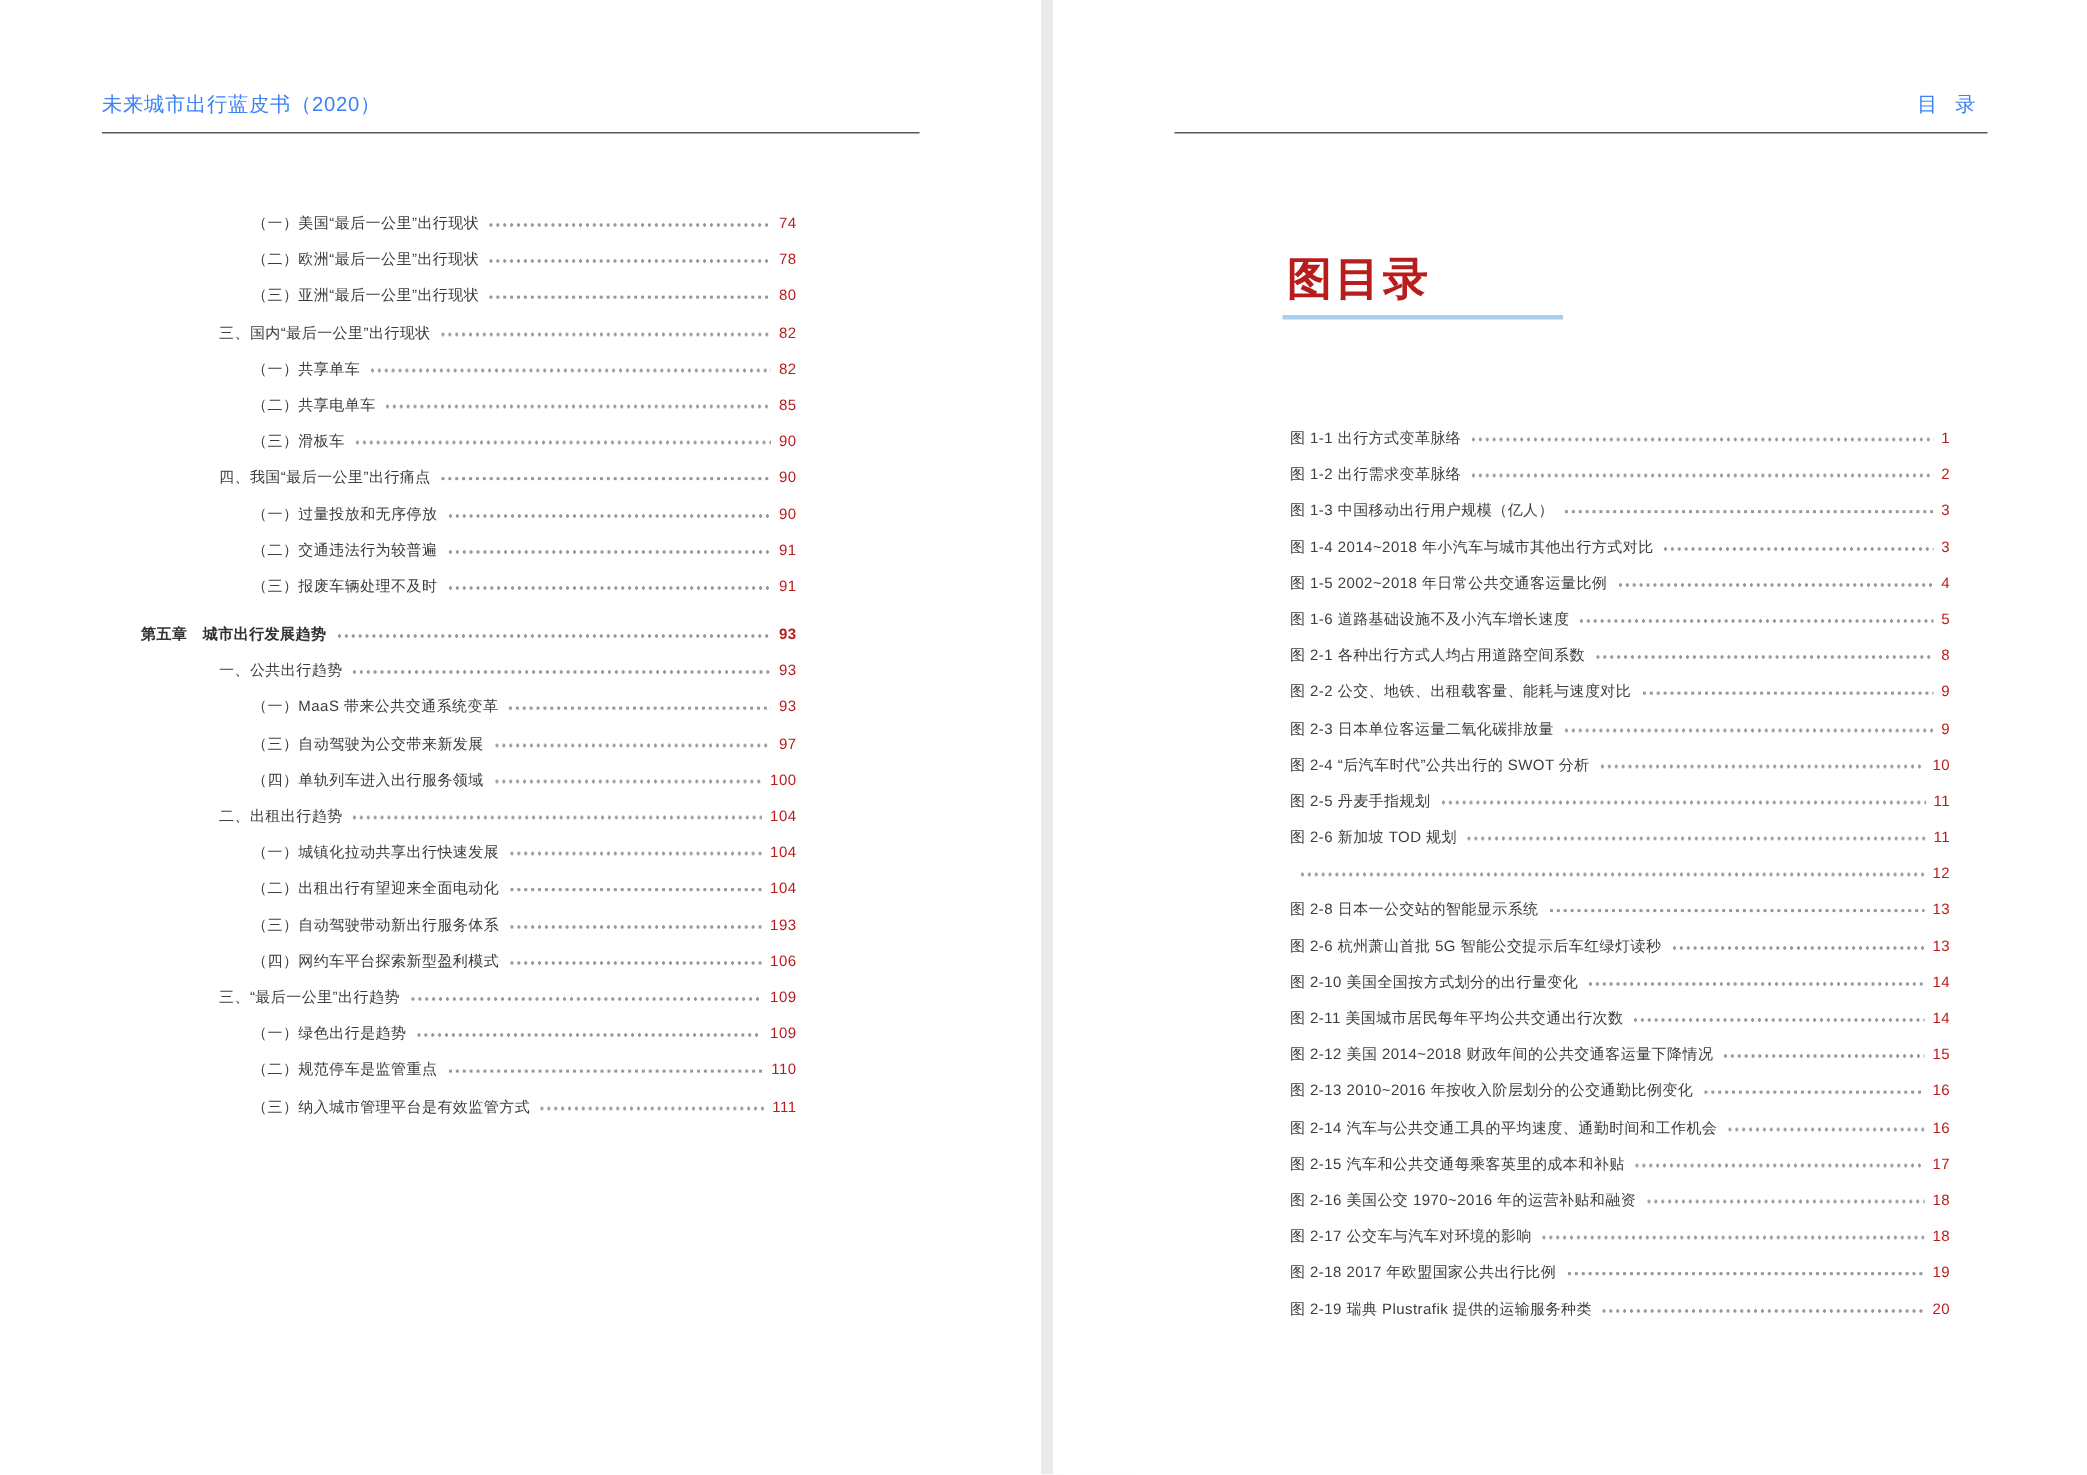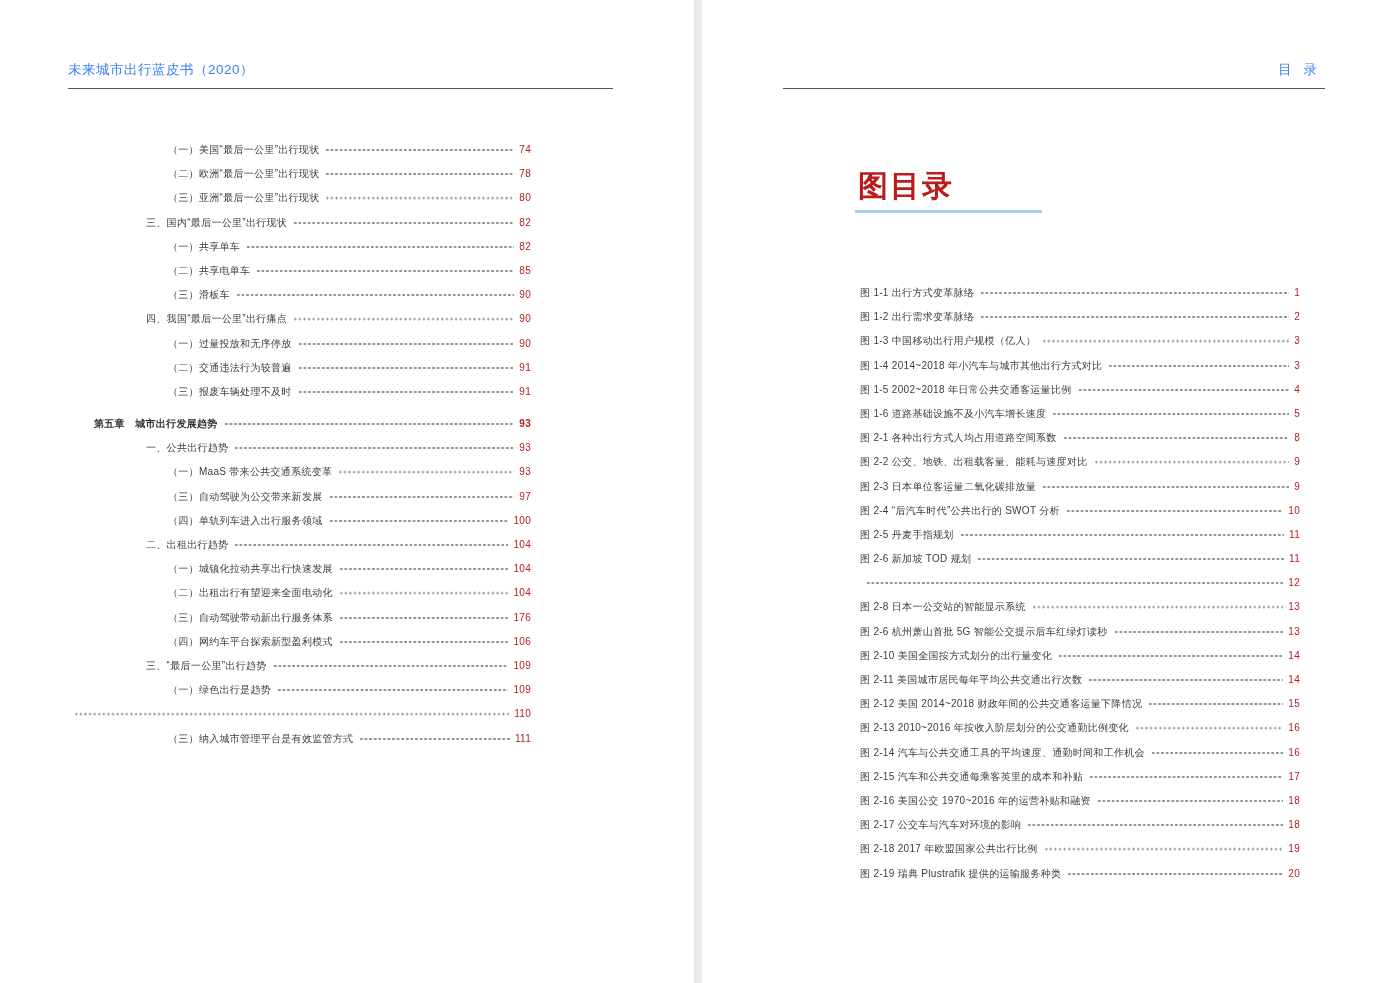--- a/index.html
+++ b/index.html
@@ -165,38 +165,39 @@
         <span class="pg">104</span>
       </div>
       <div class="row lvl-2">
         <span class="lbl">（二）出租出行有望迎来全面电动化</span>
         <span class="dots"></span>
         <span class="pg">104</span>
       </div>
       <div class="row lvl-2">
         <span class="lbl">（三）自动驾驶带动新出行服务体系</span>
         <span class="dots"></span>
-        <span class="pg">176</span>
+        <span class="pg">193</span>
       </div>
       <div class="row lvl-2">
         <span class="lbl">（四）网约车平台探索新型盈利模式</span>
         <span class="dots"></span>
         <span class="pg">106</span>
       </div>
       <div class="row lvl-1">
         <span class="lbl">三、“最后一公里”出行趋势</span>
         <span class="dots"></span>
         <span class="pg">109</span>
       </div>
       <div class="row lvl-2">
         <span class="lbl">（一）绿色出行是趋势</span>
         <span class="dots"></span>
         <span class="pg">109</span>
       </div>
       <div class="row lvl-2">
+        <span class="lbl">（二）规范停车是监管重点</span>
         <span class="dots"></span>
         <span class="pg">110</span>
       </div>
       <div class="row lvl-2">
         <span class="lbl">（三）纳入城市管理平台是有效监管方式</span>
         <span class="dots"></span>
         <span class="pg">111</span>
       </div>
     </div>
 </div>

